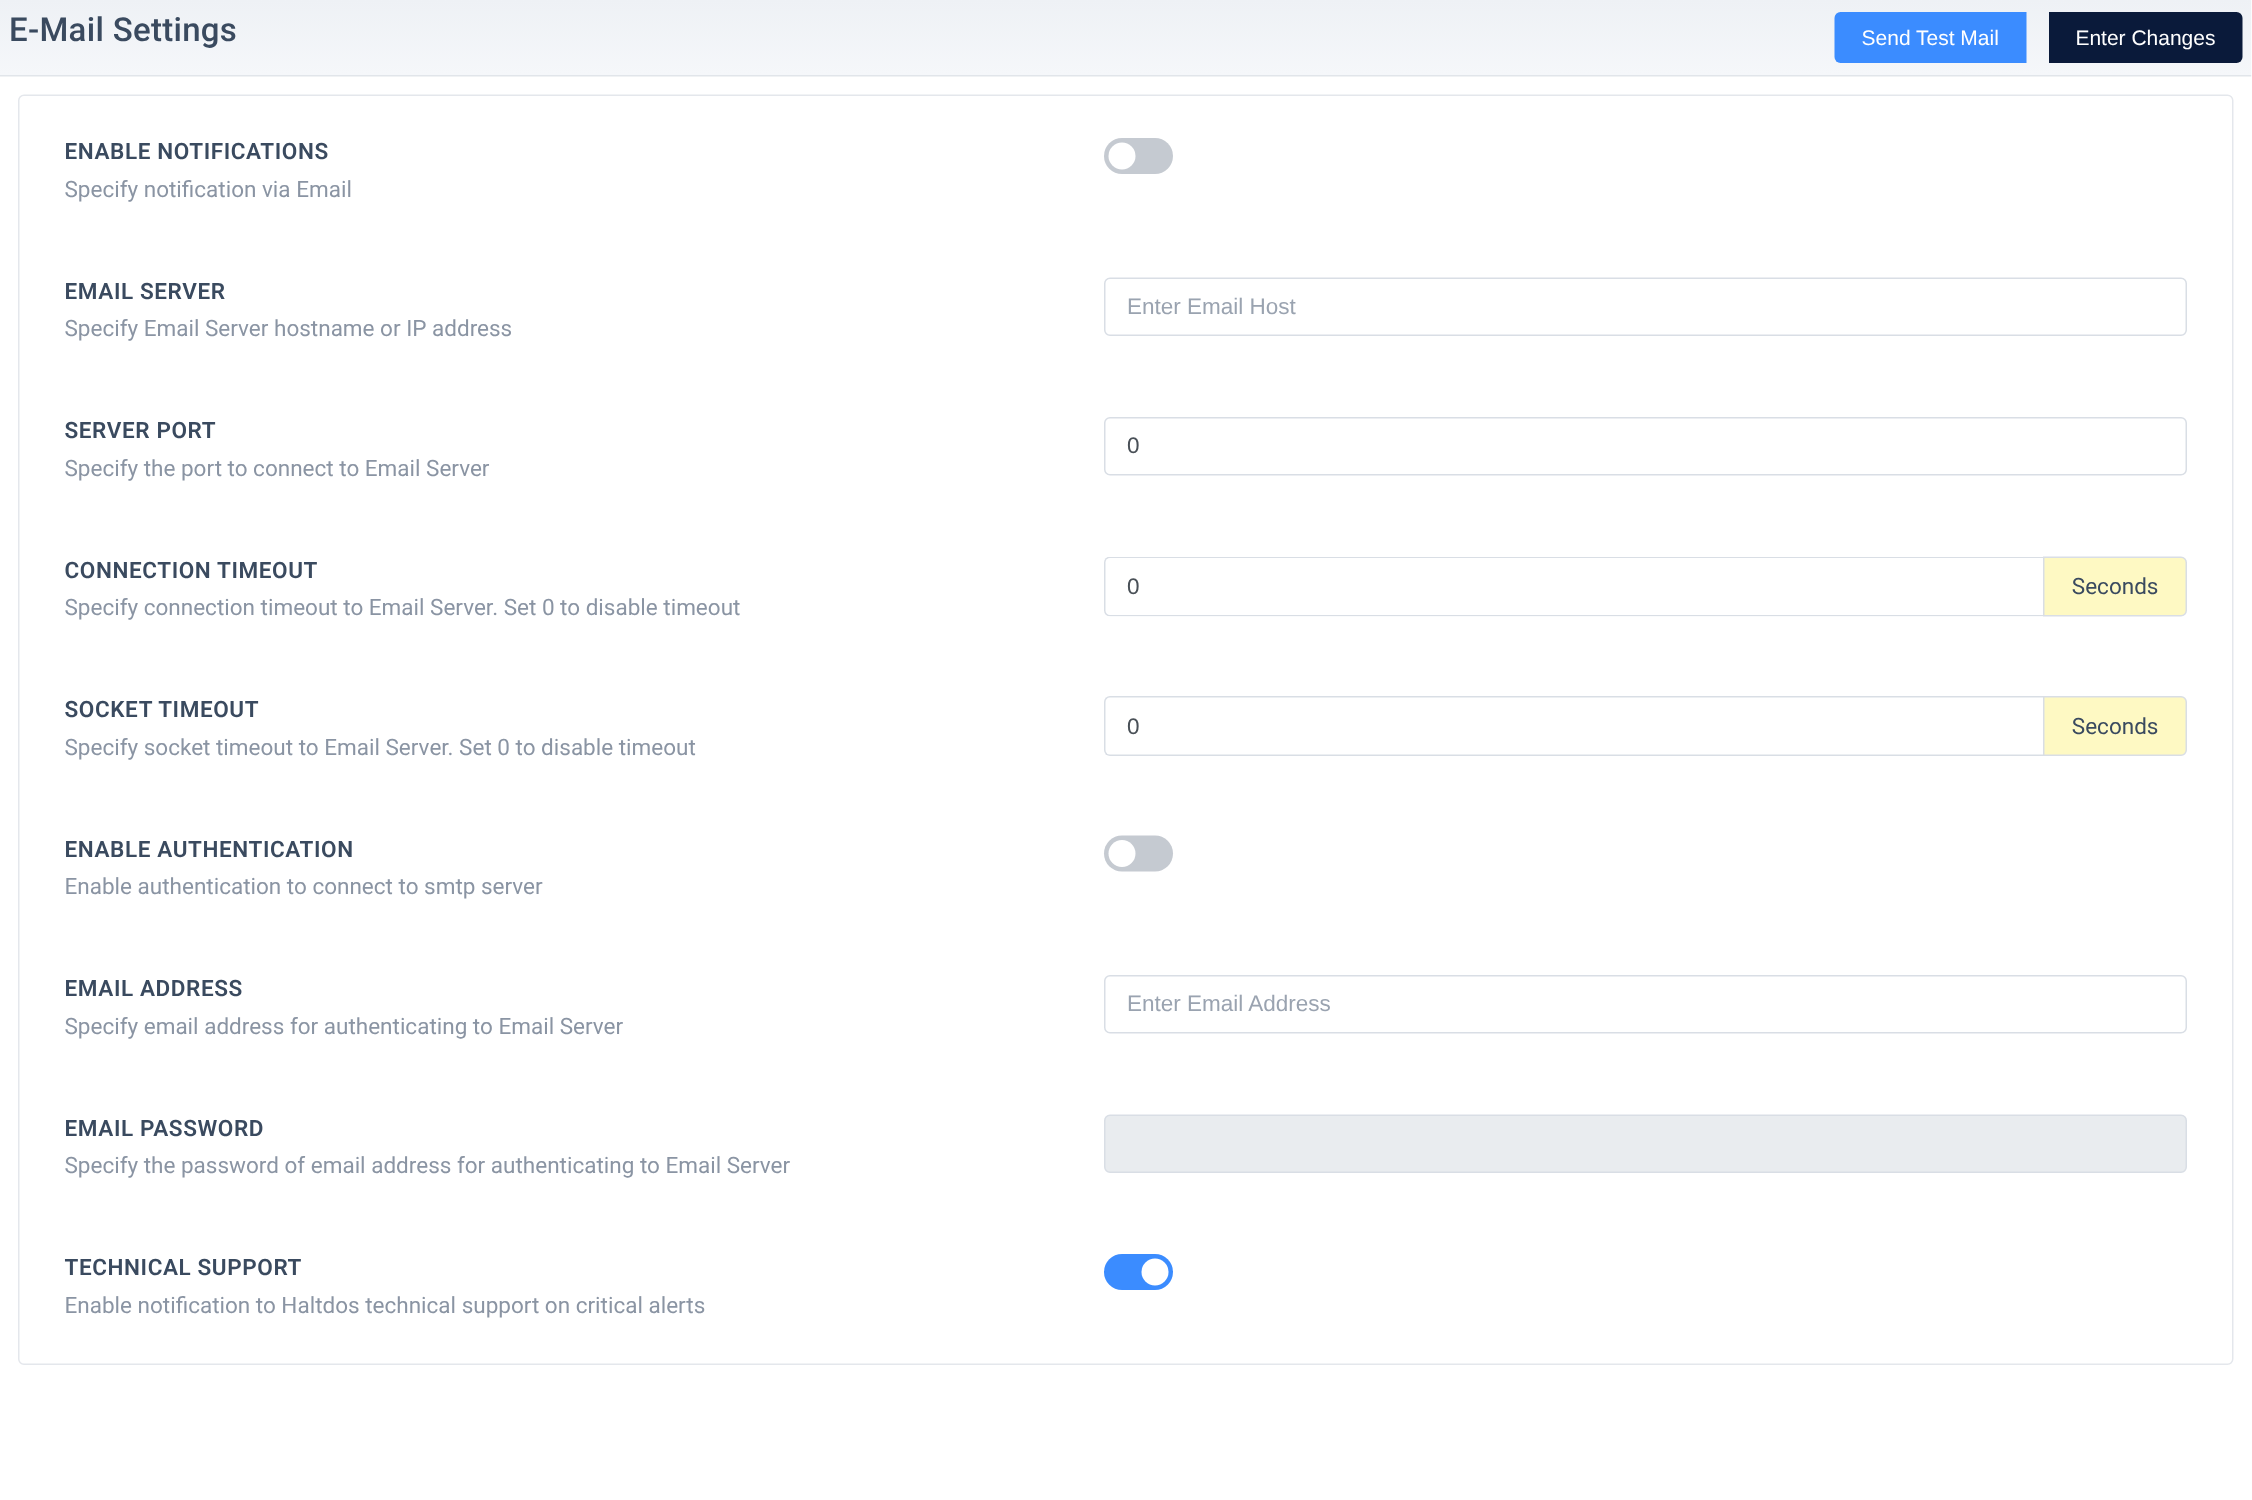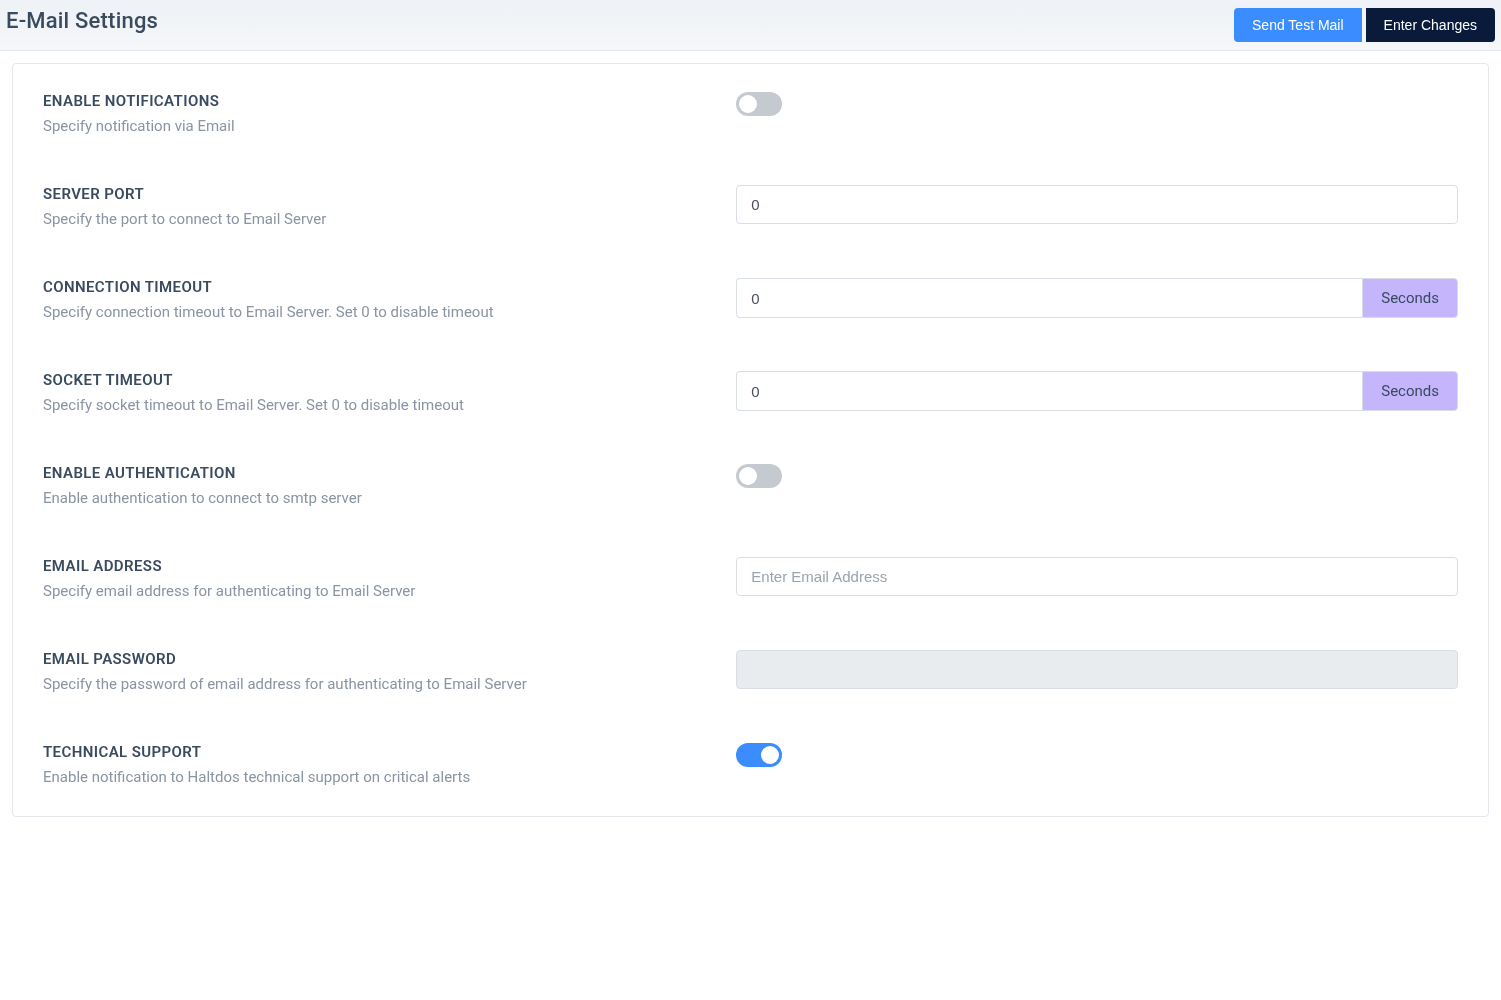--- a/index.html
+++ b/index.html
@@ -21,21 +21,21 @@
       border-bottom: 1px solid #e1e5ea;
     }
     .page-title {
       font-size: 22px;
       font-weight: 500;
       color: #3a4a5f;
       letter-spacing: 0.2px;
     }
     .header-actions {
       display: flex;
-      gap: 4px;
+      gap: 15px;
     }
     .btn {
       padding: 9px 18px;
       font-size: 14px;
       border: none;
       cursor: pointer;
       font-weight: 400;
       border-radius: 4px;
     }
     .btn-primary {
@@ -107,21 +107,21 @@
     }
     .input-group .form-input {
       border-top-right-radius: 0;
       border-bottom-right-radius: 0;
       border-right: none;
       flex: 1;
     }
     .input-addon {
       padding: 10px 18px;
       font-size: 15px;
-      background: #c4b5fd;
+      background: #fef9c3;
       border: 1px solid #d9dee5;
       border-top-right-radius: 4px;
       border-bottom-right-radius: 4px;
       color: #3a4a5f;
       white-space: nowrap;
     }
     .toggle {
       position: relative;
       display: inline-block;
       width: 46px;
@@ -180,20 +180,29 @@
       <div class="field-desc">Specify notification via Email</div>
     </div>
     <div class="form-control-col">
       <label class="toggle">
         <input type="checkbox" style="">
         <span class="toggle-slider"></span>
       </label>
     </div>
   </div>
 
+  <div class="form-row">
+    <div class="form-label-col">
+      <div class="field-label">EMAIL SERVER</div>
+      <div class="field-desc">Specify Email Server hostname or IP address</div>
+    </div>
+    <div class="form-control-col">
+      <input type="text" class="form-input" placeholder="Enter Email Host" style="">
+    </div>
+  </div>
 
   <div class="form-row">
     <div class="form-label-col">
       <div class="field-label">SERVER PORT</div>
       <div class="field-desc">Specify the port to connect to Email Server</div>
     </div>
     <div class="form-control-col">
       <input type="text" class="form-input" value="0" style="">
     </div>
   </div>

